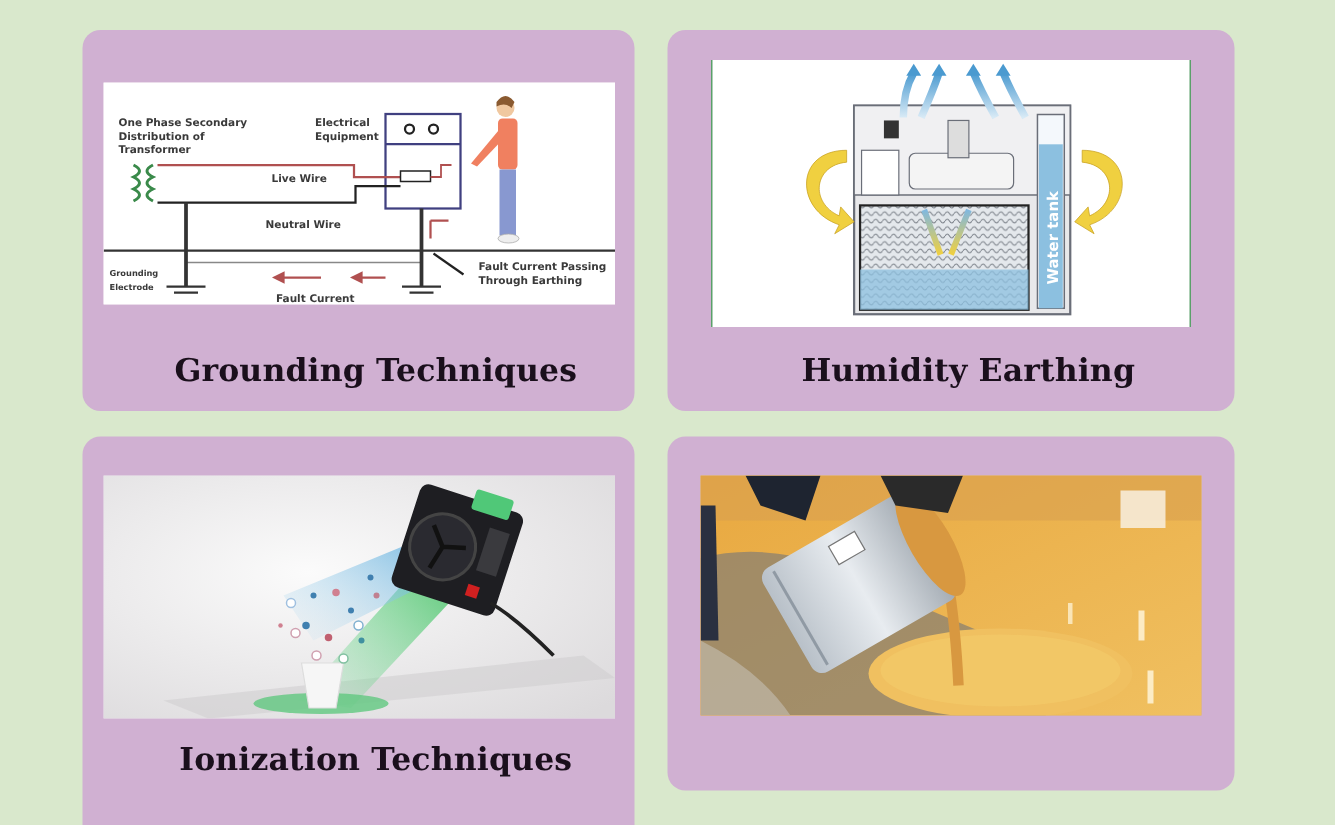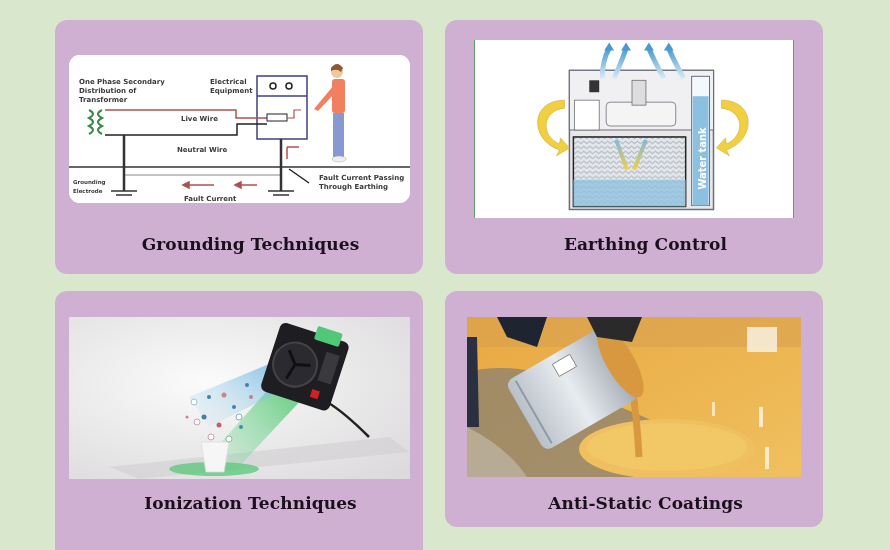--- a/index.html
+++ b/index.html
@@ -1,26 +1,26 @@
 <!DOCTYPE html>
 <html><head>
 <meta charset="utf-8">
 <style>
   * { box-sizing: border-box; margin: 0; padding: 0; }
   html, body { width: 890px; height: 550px; overflow: hidden; }
   body { background: #d9e8cc; position: relative; font-family: "DejaVu Serif", "Liberation Serif", serif; }
   .card { position: absolute; background: #d0b0d2; border-radius: 12px; }
-  .card-title { position: absolute; left: 0; right: 0; text-align: center; font-weight: bold; font-size: 17px; color: #1a0f1c; letter-spacing: 0.1px; margin-left: 23px; }
+  .card-title { position: absolute; left: 0; right: 0; text-align: center; font-weight: bold; font-size: 21px; color: #1a0f1c; letter-spacing: 0.1px; margin-left: 23px; }
   .img { position: absolute; overflow: hidden; }
   .img svg { display: block; width: 100%; height: 100%; }
   #c1 { left: 55px; top: 20px; width: 368px; height: 254px; }
   #c2 { left: 445px; top: 20px; width: 378px; height: 254px; }
   #c3 { left: 55px; top: 291px; width: 368px; height: 305px; }
   #c4 { left: 445px; top: 291px; width: 378px; height: 236px; }
-  #c1 .img { left: 14px; top: 35px; width: 341px; height: 148px; background: #fff; border-radius: 11px; }
+  #c1 .img { left: 14px; top: 35px; width: 341px; height: 148px; background: #fff; }
   #c2 .img { left: 29px; top: 20px; width: 320px; height: 178px; background: #fff; border-left: 1px solid #5aa06a; border-right: 1px solid #5aa06a; }
   #c3 .img { left: 14px; top: 26px; width: 341px; height: 162px; background: #eceaec; }
   #c4 .img { left: 22px; top: 26px; width: 334px; height: 160px; background: #e8b850; }
   #c1 .card-title { top: 214px; }
   #c2 .card-title { top: 214px; }
   #c3 .card-title { top: 202px; }
   #c4 .card-title { top: 202px; }
   .lbl { font-family: "DejaVu Sans", "Liberation Sans", sans-serif; font-weight: bold; fill: #3a3a3a; }
 </style>
 </head>
@@ -129,21 +129,21 @@
       <g fill="none" stroke="url(#vy)" stroke-width="4">
         <path d="M153 130 L142 100"></path>
           <path d="M160 130 L172 100"></path>
       </g>
       <g fill="#f0d040" stroke="#c8a020" stroke-width="0.5">
         <path d="M90 60 C55 60 55 100 85 110 L82 116 L95 108 L86 98 L85 104 C65 95 68 70 90 68 z"></path>
         <path d="M248 60 C283 60 283 100 253 110 L256 116 L243 108 L252 98 L253 104 C273 95 270 70 248 68 z"></path>
       </g>
     </svg>
   </div>
-  <div class="card-title">Earthing Control</div>
+  <div class="card-title">Humidity Earthing</div>
 </div>
 
 <div class="card" id="c3">
   <div class="img">
     <svg viewBox="0 0 341 162">
       <defs>
         <radialGradient id="bg3" cx="0.4" cy="0.4" r="0.8">
           <stop offset="0" stop-color="#fbfbfb"></stop>
             <stop offset="1" stop-color="#dcdadc"></stop>
         </radialGradient>
@@ -221,14 +221,13 @@
         <rect x="50" y="30" width="110" height="80" rx="8" fill="url(#bucket)"></rect>
         <ellipse cx="160" cy="70" rx="14" ry="40" fill="#d89840"></ellipse>
         <line x1="60" y1="34" x2="60" y2="106" stroke="#909aa4" stroke-width="2"></line>
         <rect x="100" y="38" width="20" height="14" fill="#fff" stroke="#777" stroke-width="0.8"></rect>
       </g>
       <path d="M30 0 L80 0 L70 30 L40 20 z" fill="#1e2430"></path>
       <path d="M120 0 L175 0 L165 25 L130 20 z" fill="#2a2a2a"></path>
       <path d="M0 20 L10 20 L12 110 L0 110 z" fill="#2a3040"></path>
     </svg>
   </div>
-  <div class="card-title">Anti-Static Coatings</div>
 </div>
 
 </body></html>

